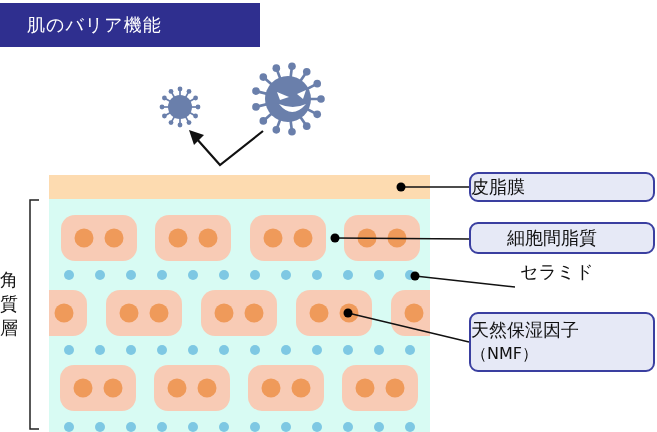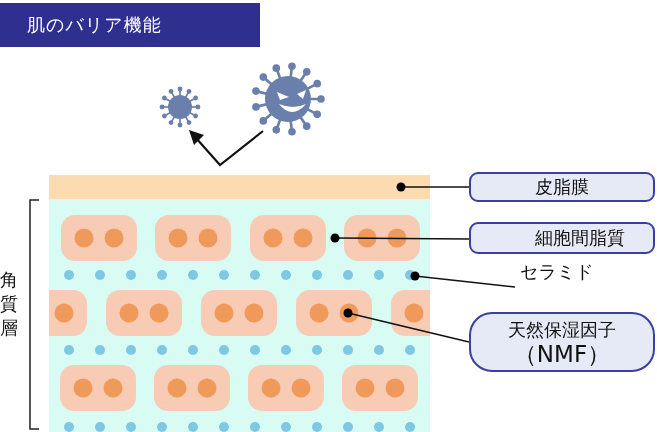--- a/index.html
+++ b/index.html
@@ -4,25 +4,25 @@
 <style>
   html, body { margin: 0; padding: 0; background: #ffffff; }
   body { width: 657px; height: 432px; position: relative; overflow: hidden;
          font-family: "DejaVu Sans", "Liberation Sans", sans-serif; }
   .title-bar { position: absolute; left: 0; top: 3px; width: 260px; height: 44px;
                background: #2f2f8f; color: #ffffff; font-size: 18px; line-height: 44px;
                padding-left: 27px; box-sizing: border-box; letter-spacing: 1px; }
   svg.diagram { position: absolute; left: 0; top: 0; }
   .label-box { position: absolute; left: 469px; width: 186px; box-sizing: border-box;
                background: #e6e9f6; border: 2px solid #3a3fa0; border-radius: 9px;
-               color: #111; text-align: center; font-size: 18px; }
+               color: #111; text-align: left; font-size: 18px; }
   .lb1 { top: 172px; height: 30px; line-height: 26px; }
   .lb2 { top: 222px; height: 32px; line-height: 28px; padding-left: 36px; }
-  .lb3 { top: 312px; height: 60px; padding-top: 4px; line-height: 24px; border-radius: 23px; }
-  .lb3 .sub { display: block; font-size: 23px; line-height: 24px; }
+  .lb3 { top: 312px; height: 60px; padding-top: 4px; line-height: 24px; }
+  .lb3 .sub { display: block; font-size: 16px; line-height: 24px; }
   .plain-label { position: absolute; left: 520px; top: 260px; font-size: 18px; color: #111; }
   .vertical-label { position: absolute; left: 0; top: 268px; width: 20px; font-size: 18px;
                     line-height: 24px; color: #111; }
   .vertical-label span { display: block; }
 </style>
 </head>
 <body>
 
 <div class="title-bar">
   <span>肌のバリア機能</span>

